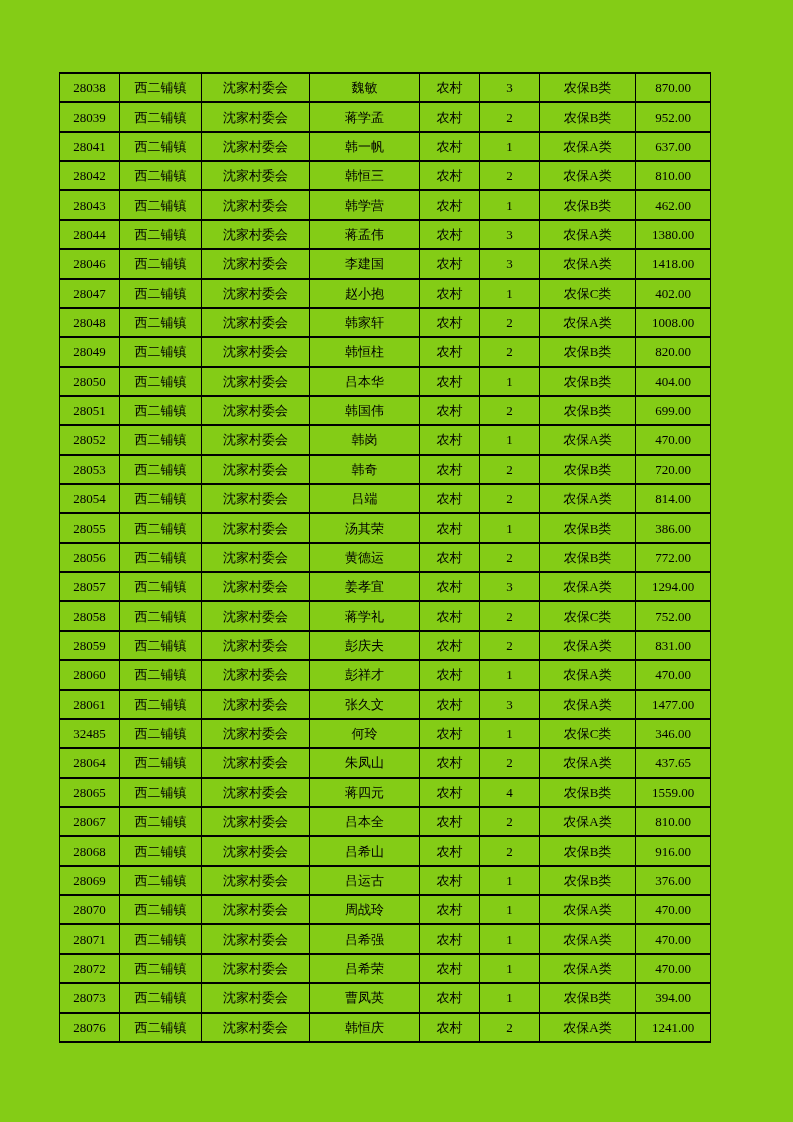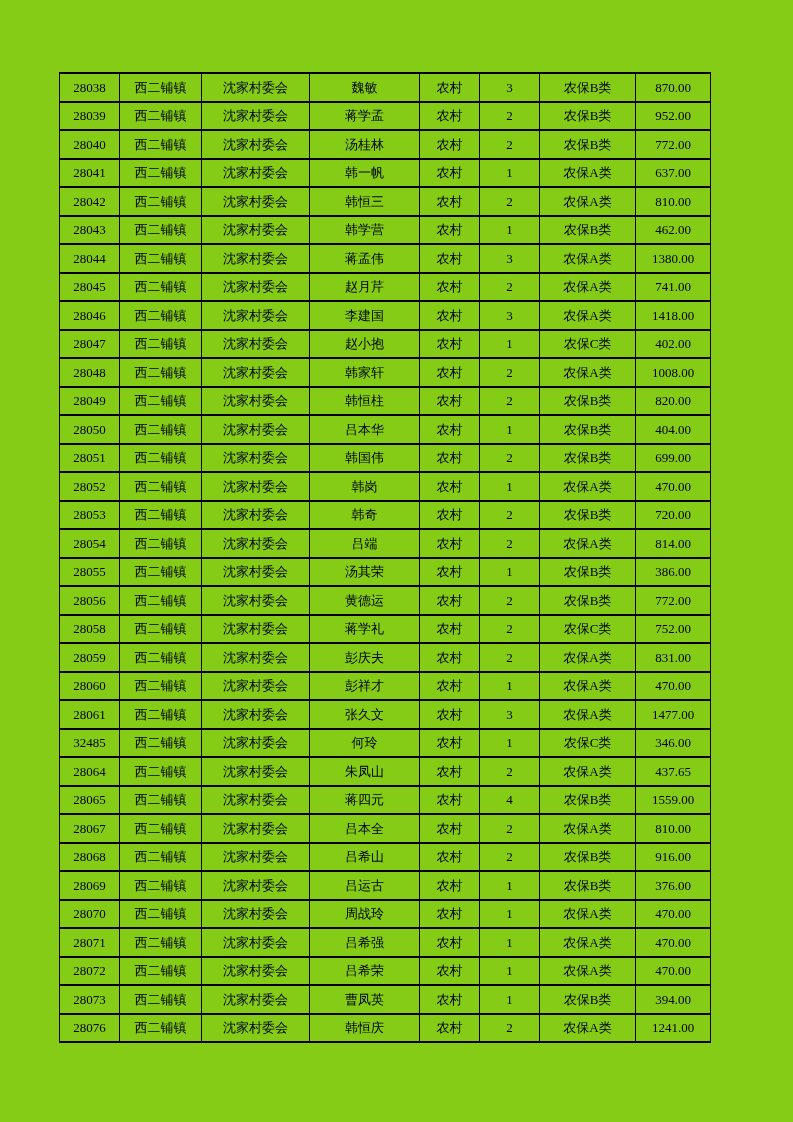--- a/index.html
+++ b/index.html
@@ -69,30 +69,20 @@
           <td>28039</td>
           <td>西二铺镇</td>
           <td>沈家村委会</td>
           <td>蒋学孟</td>
           <td>农村</td>
           <td>2</td>
           <td>农保B类</td>
           <td>952.00</td>
         </tr>
         <tr>
-          <td>28040</td>
-          <td>西二铺镇</td>
-          <td>沈家村委会</td>
-          <td>汤桂林</td>
-          <td>农村</td>
-          <td>2</td>
-          <td>农保B类</td>
-          <td>772.00</td>
-        </tr>
-        <tr>
           <td>28041</td>
           <td>西二铺镇</td>
           <td>沈家村委会</td>
           <td>韩一帆</td>
           <td>农村</td>
           <td>1</td>
           <td>农保A类</td>
           <td>637.00</td>
         </tr>
         <tr>
@@ -117,30 +107,20 @@
         </tr>
         <tr>
           <td>28044</td>
           <td>西二铺镇</td>
           <td>沈家村委会</td>
           <td>蒋孟伟</td>
           <td>农村</td>
           <td>3</td>
           <td>农保A类</td>
           <td>1380.00</td>
-        </tr>
-        <tr>
-          <td>28045</td>
-          <td>西二铺镇</td>
-          <td>沈家村委会</td>
-          <td>赵月芹</td>
-          <td>农村</td>
-          <td>2</td>
-          <td>农保A类</td>
-          <td>741.00</td>
         </tr>
         <tr>
           <td>28046</td>
           <td>西二铺镇</td>
           <td>沈家村委会</td>
           <td>李建国</td>
           <td>农村</td>
           <td>3</td>
           <td>农保A类</td>
           <td>1418.00</td>
@@ -237,20 +217,30 @@
         </tr>
         <tr>
           <td>28056</td>
           <td>西二铺镇</td>
           <td>沈家村委会</td>
           <td>黄德运</td>
           <td>农村</td>
           <td>2</td>
           <td>农保B类</td>
           <td>772.00</td>
+        </tr>
+        <tr>
+          <td>28057</td>
+          <td>西二铺镇</td>
+          <td>沈家村委会</td>
+          <td>姜孝宜</td>
+          <td>农村</td>
+          <td>3</td>
+          <td>农保A类</td>
+          <td>1294.00</td>
         </tr>
         <tr>
           <td>28058</td>
           <td>西二铺镇</td>
           <td>沈家村委会</td>
           <td>蒋学礼</td>
           <td>农村</td>
           <td>2</td>
           <td>农保C类</td>
           <td>752.00</td>

